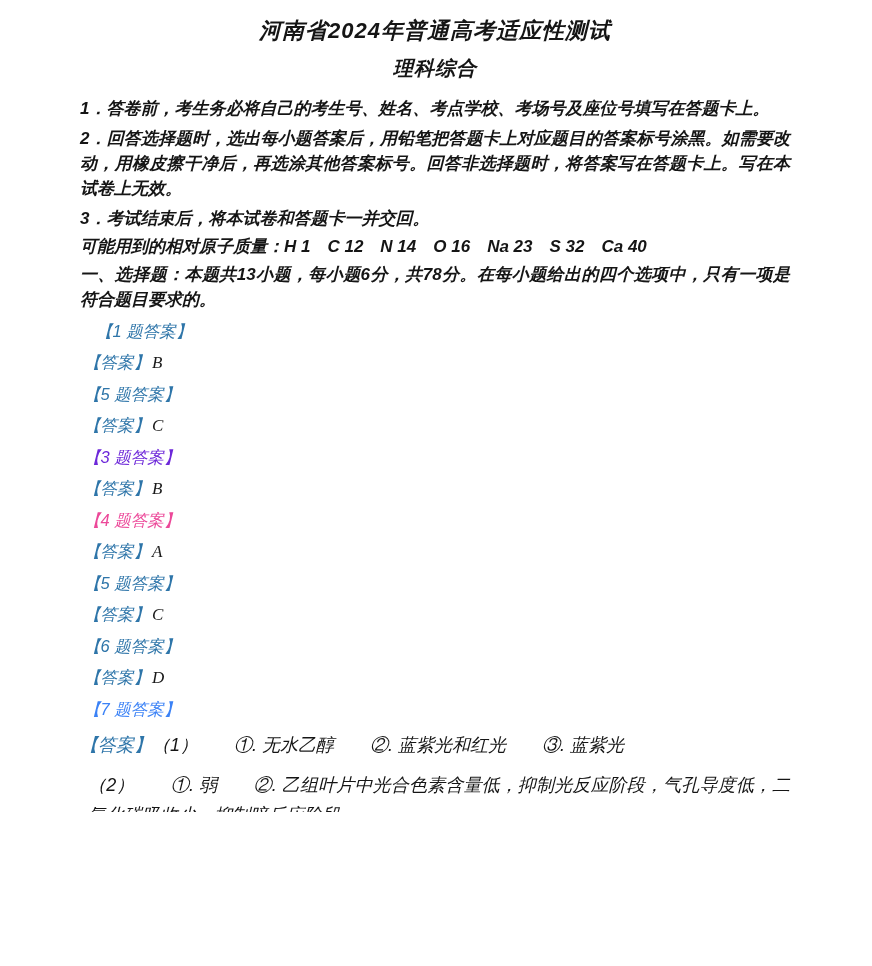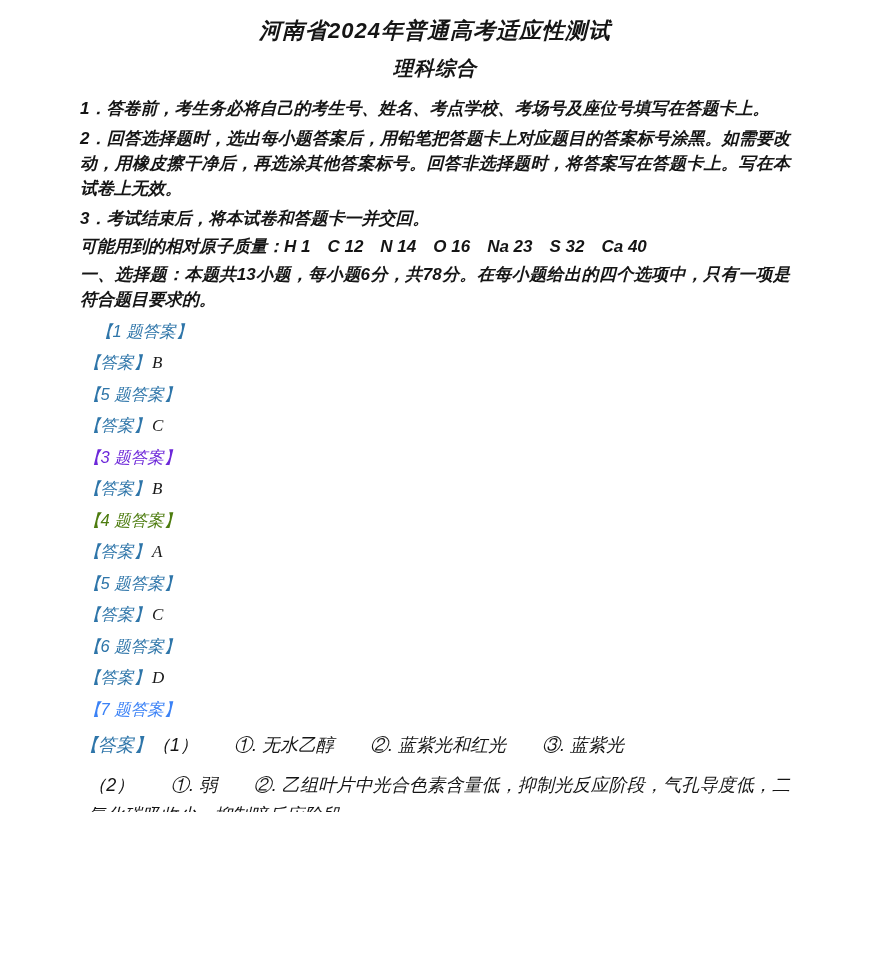--- a/index.html
+++ b/index.html
@@ -117,21 +117,21 @@
     </p>
 
     <p class="ans-row">
       <span class="ans-link" style="color: #6d28d9;">【3 题答案】</span>
     </p>
     <p class="ans-row">
       <span class="ans-prefix" style="color: rgb(46, 117, 169);">【答案】</span><span class="ans-letter">B</span>
     </p>
 
     <p class="ans-row">
-      <span class="ans-link" style="color: #4d7c0f;">【4 题答案】</span>
+      <span class="ans-link" style="color: #ec4899;">【4 题答案】</span>
     </p>
     <p class="ans-row">
       <span class="ans-prefix" style="color: rgb(46, 117, 169);">【答案】</span><span class="ans-letter">A</span>
     </p>
 
     <p class="ans-row">
       <span class="ans-link" style="color: rgb(46, 117, 169);">【5 题答案】</span>
     </p>
     <p class="ans-row">
       <span class="ans-prefix" style="color: rgb(46, 117, 169);">【答案】</span><span class="ans-letter">C</span>

